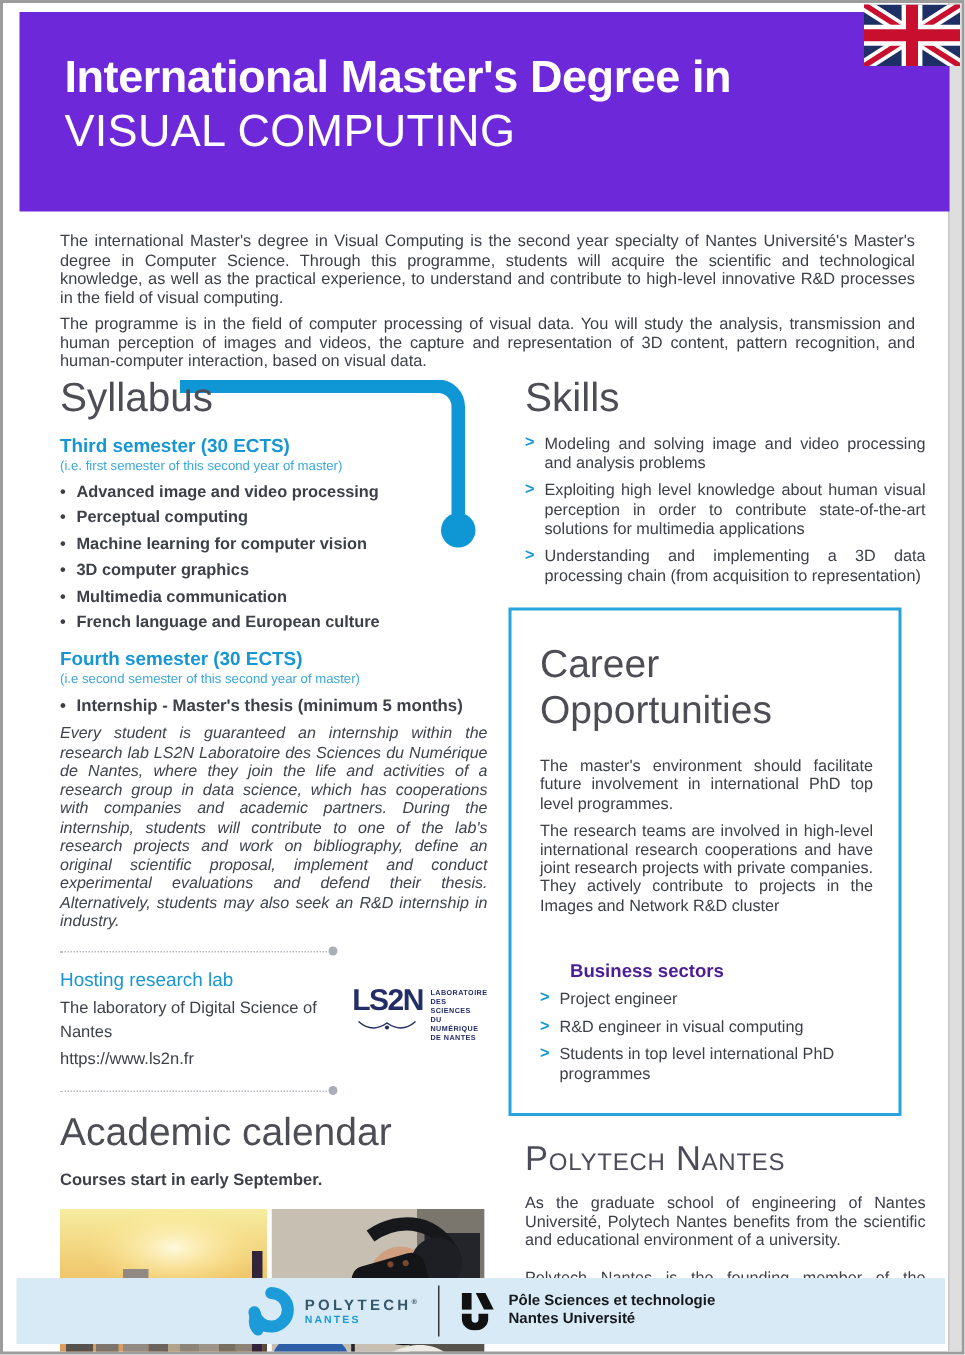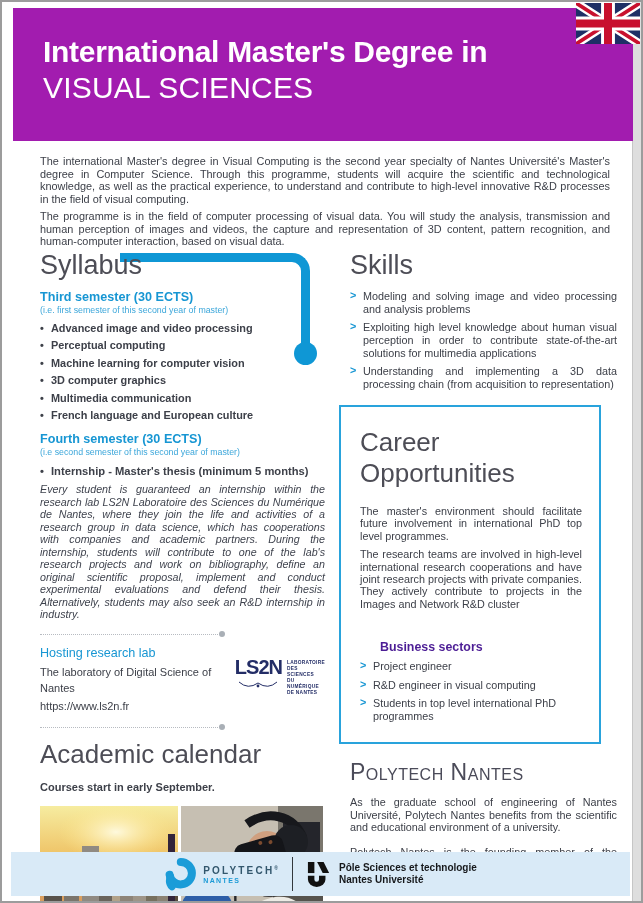--- a/index.html
+++ b/index.html
@@ -5,21 +5,21 @@
   * { box-sizing: border-box; }
   html,body { margin:0; padding:0; background:#c9c9c9; }
   .page {
     position:relative; width:643px; height:903px; margin:0 auto;
     background:#ffffff; border:2px solid #9c9c9c; overflow:hidden;
     font-family:"Liberation Sans", sans-serif; color:#3d4049;
   }
   .edge-right { position:absolute; top:0; right:0; width:9px; height:100%; background:#dedede; border-left:1px solid #c6c6c6; z-index:1; }
 
   
-  .header { position:absolute; left:11px; top:6px; width:620px; height:133px; background:#a21caf; z-index:2; }
+  .header { position:absolute; left:11px; top:6px; width:620px; height:133px; background:#6d28d9; z-index:2; }
   .header-inner { padding:26px 0 0 30px; }
   .title-line1 { color:#fff; font-size:30px; font-weight:bold; letter-spacing:-0.3px; line-height:36px; }
   .title-line2 { color:#fff; font-size:30px; font-weight:normal; letter-spacing:0.2px; line-height:36px; }
   .flag { position:absolute; top:1px; right:1px; width:64px; height:41px; z-index:6; }
 
   
   .intro { position:absolute; left:38px; top:153px; width:570px; font-size:10.9px; line-height:12.5px; text-align:justify; z-index:2; }
   .intro p { margin:0 0 5px 0; }
 
   
@@ -91,21 +91,21 @@
 </style>
 </head>
 <body>
 
 <div class="page">
   <div class="edge-right"></div>
 
   <div class="header">
     <div class="header-inner">
       <div class="title-line1">International Master's Degree in</div>
-      <div class="title-line2">VISUAL SCIENCES</div>
+      <div class="title-line2">VISUAL COMPUTING</div>
     </div>
   </div>
 
   <div class="flag">
     <svg width="64" height="41" viewBox="0 0 60 38" preserveAspectRatio="none">
       <rect width="60" height="38" fill="#1e2f66"></rect>
       <path d="M0,0 L60,38 M60,0 L0,38" stroke="#ffffff" stroke-width="8"></path>
       <path d="M0,0 L60,38 M60,0 L0,38" stroke="#c8102e" stroke-width="3.4"></path>
       <path d="M30,0 V38 M0,19 H60" stroke="#ffffff" stroke-width="13"></path>
       <path d="M30,0 V38 M0,19 H60" stroke="#c8102e" stroke-width="7.5"></path>

